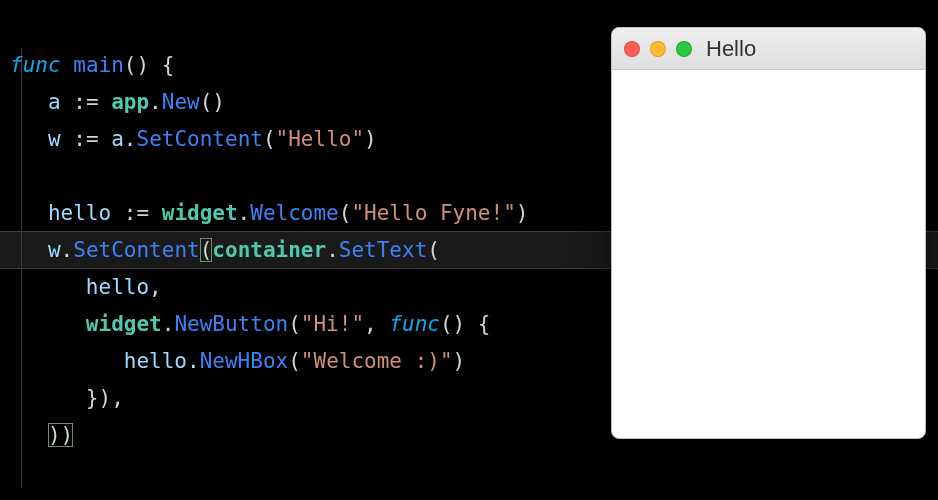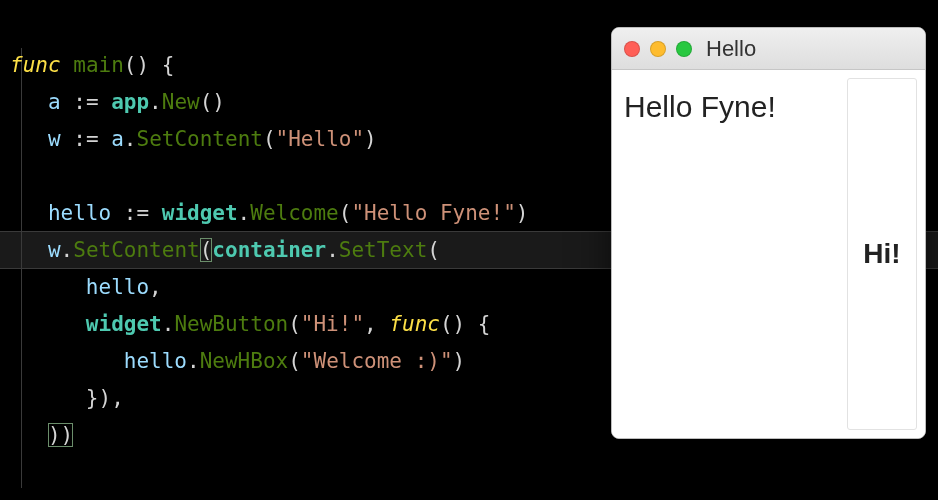--- a/index.html
+++ b/index.html
@@ -38,22 +38,22 @@
   }
   .hl-line {
     position: absolute;
     left: 0; right: 0;
     top: 231px;
     height: 38px;
     background: #1a1a1a;
     border-top: 1px solid #3a3a3a;
     border-bottom: 1px solid #3a3a3a;
   }
-  .kw   { color: #fde047; font-style: italic; }
-  .fn   { color: #4d7c0f; }
+  .kw   { color: #0ea5e9; font-style: italic; }
+  .fn   { color: #3b82f6; }
   .id   { color: #9cdcfe; }
   .pkg  { color: #4ec9b0; font-weight: bold; }
   .str  { color: #ce9178; }
   .pln  { color: #d4d4d4; }
   .punc { color: #d4d4d4; }
   .cursor-box {
     outline: 1px solid #6b8e6b;
     outline-offset: -1px;
   }
 
@@ -151,19 +151,13 @@
 
 <div class="window">
   <div class="titlebar">
     <div class="traffic">
       <div class="dot red"></div>
       <div class="dot yellow"></div>
       <div class="dot green"></div>
     </div>
     <div class="title">Hello</div>
   </div>
-  <div class="content">
-    <div class="label">Hello Fyne!</div>
-    <div class="btn-col">
-      <div class="btn">Hi!</div>
-    </div>
-  </div>
 </div>
 
 </body></html>

